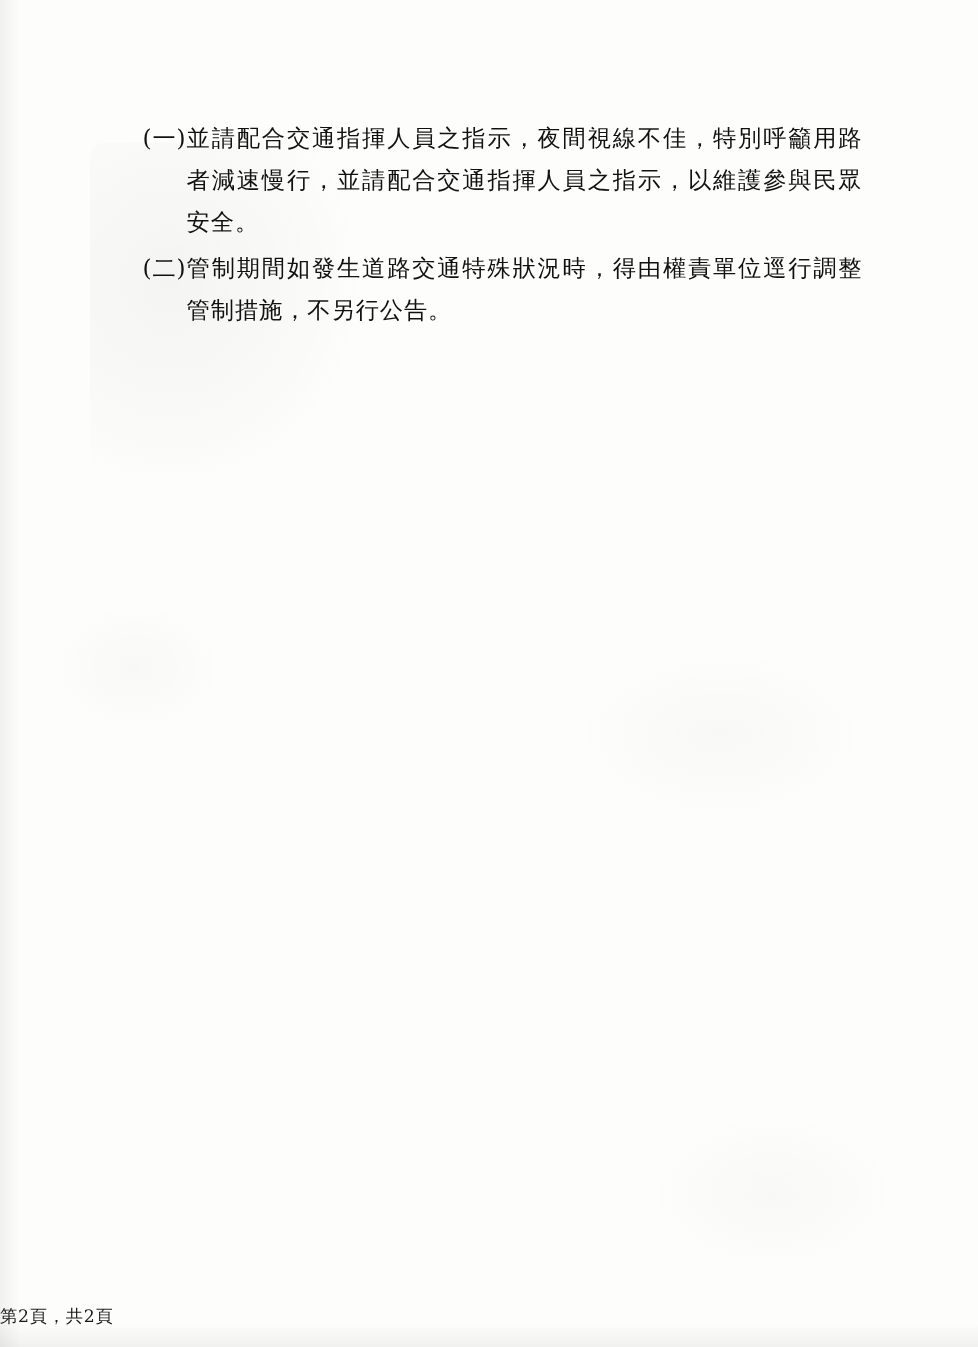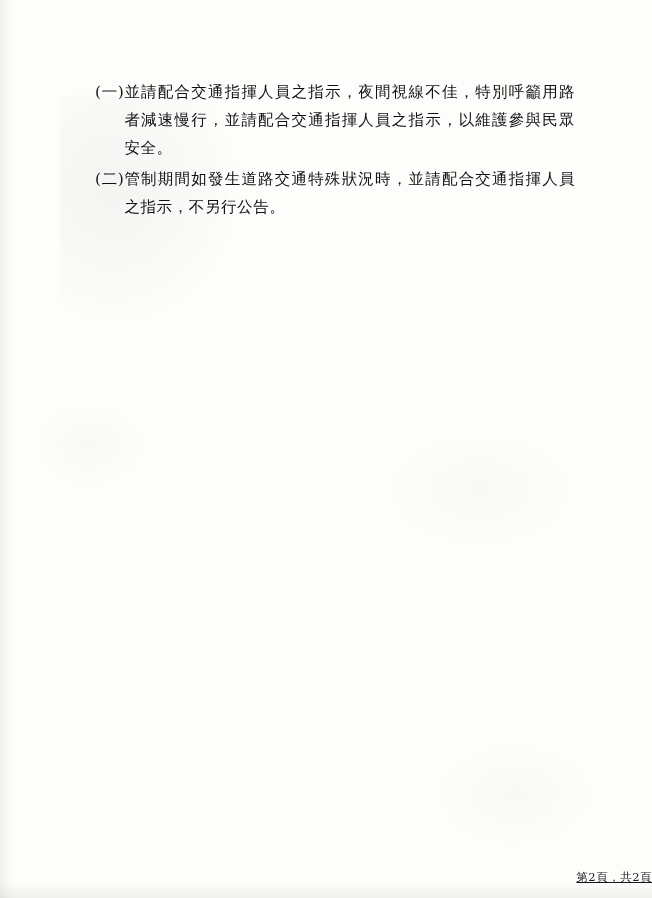--- a/index.html
+++ b/index.html
@@ -85,25 +85,24 @@
     flex: 1 1 auto;
     text-align: justify;
     text-justify: inter-ideograph;
     color: #111111;
   }
   .footer {
     position: absolute;
     left: 0;
     top: 870px;
     width: 652px;
-    text-align: right;
+    text-align: left;
     font-size: 11.5px;
     letter-spacing: 0.5px;
     color: #1a1a1a;
-    text-decoration: underline;
   }
 </style>
 </head>
 <body>
 
 <div class="page">
 
   <div class="edge-left"></div>
   <div class="edge-bottom"></div>
   <div class="smudge smudge-a"></div>
@@ -113,20 +112,20 @@
 
   <div class="body-block">
 
     <div class="clause">
       <span class="clause-marker">(一)</span>
       <span class="clause-text">並請配合交通指揮人員之指示，夜間視線不佳，特別呼籲用路者減速慢行，並請配合交通指揮人員之指示，以維護參與民眾安全。</span>
     </div>
 
     <div class="clause">
       <span class="clause-marker">(二)</span>
-      <span class="clause-text">管制期間如發生道路交通特殊狀況時，並請配合交通指揮人員之指示，不另行公告。</span>
+      <span class="clause-text">管制期間如發生道路交通特殊狀況時，得由權責單位逕行調整管制措施，不另行公告。</span>
     </div>
 
   </div>
 
   <div class="footer">第2頁，共2頁</div>
 
 </div>
 
 </body></html>

